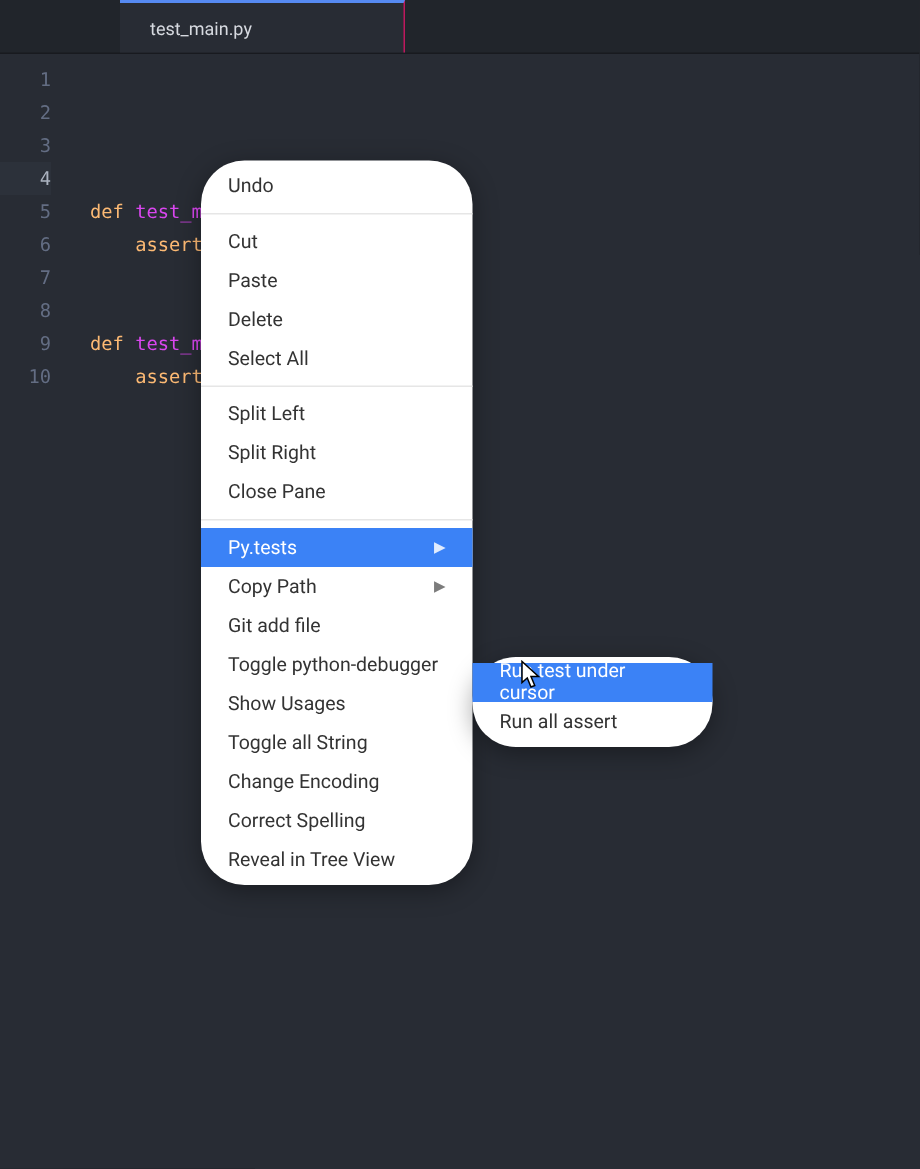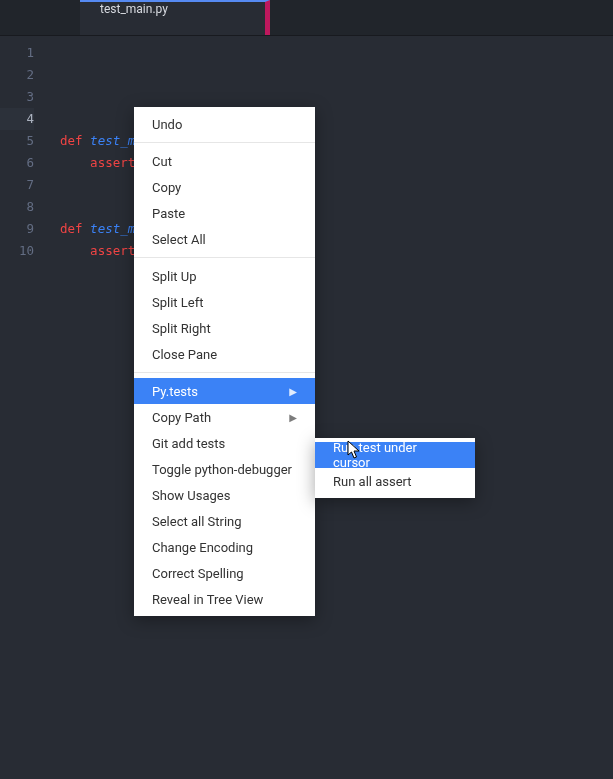--- a/index.html
+++ b/index.html
@@ -19,22 +19,23 @@
       display: flex;
       align-items: stretch;
       border-bottom: 1px solid #181a1f;
     }
     .tab-spacer-left { width: 80px; }
     .tab {
       background: #282c34;
       color: #d7dae0;
       padding: 0 20px;
       display: flex;
+      align-items: center;
       border-top: 2px solid #568af2;
-      border-right: 5px solid #be185d;
+      border-right: 1px solid #be185d;
       font-size: 12px;
       min-width: 190px;
     }
     .editor {
       display: flex;
       background: #282c34;
       height: calc(100% - 36px);
     }
     .gutter {
       width: 42px;
@@ -51,30 +52,31 @@
     .gutter .ln { height: 22px; }
     .gutter .ln.active { background: #2c313a; color: #abb2bf; }
     .code {
       padding: 6px 0 0 18px;
       font-family: "Consolas", "Menlo", "Monaco", monospace;
       font-size: 12.5px;
       line-height: 22px;
       white-space: pre;
       flex: 1;
     }
-    .kw { color: #ef4444; text-align: center; }
-    .fn { color: #3b82f6; font-style: italic; }
+    .kw { color: #fdba74; text-align: center; }
+    .fn { color: #d946ef; }
     .context-menu {
       position: absolute;
       background: #ffffff;
       color: #333;
       box-shadow: 0 4px 16px rgba(0,0,0,0.35);
       font-size: 13px;
       padding: 4px 0;
       z-index: 10;
+      border-radius: 29px;
     }
     .context-menu.main {
       left: 134px;
       top: 107px;
       width: 181px;
     }
     .context-menu.sub {
       left: 315px;
       top: 438px;
       width: 160px;
@@ -148,61 +150,58 @@
 
 <div class="context-menu main">
   <div class="menu-item">
       <span>Undo</span>
     </div>
   <div class="menu-sep"></div>
   <div class="menu-item">
       <span>Cut</span>
     </div>
   <div class="menu-item">
-      <span>Copy</span>
-    </div>
-  <div class="menu-item">
       <span>Paste</span>
     </div>
   <div class="menu-item">
+      <span>Delete</span>
+    </div>
+  <div class="menu-item">
       <span>Select All</span>
     </div>
   <div class="menu-sep"></div>
-  <div class="menu-item">
-      <span>Split Up</span>
-    </div>
   <div class="menu-item">
       <span>Split Left</span>
     </div>
   <div class="menu-item">
       <span>Split Right</span>
     </div>
   <div class="menu-item">
       <span>Close Pane</span>
     </div>
   <div class="menu-sep"></div>
   <div class="menu-item highlight">
     <span>Py.tests</span>
     <span class="submenu-arrow">▶</span>
   </div>
   <div class="menu-item">
     <span>Copy Path</span>
     <span class="submenu-arrow" style="color:#666">▶</span>
   </div>
   <div class="menu-item">
-      <span>Git add tests</span>
+      <span>Git add file</span>
     </div>
   <div class="menu-item">
       <span>Toggle python-debugger</span>
     </div>
   <div class="menu-item">
       <span>Show Usages</span>
     </div>
   <div class="menu-item">
-      <span>Select all String</span>
+      <span>Toggle all String</span>
     </div>
   <div class="menu-item">
       <span>Change Encoding</span>
     </div>
   <div class="menu-item">
       <span>Correct Spelling</span>
     </div>
   <div class="menu-item">
       <span>Reveal in Tree View</span>
     </div>

